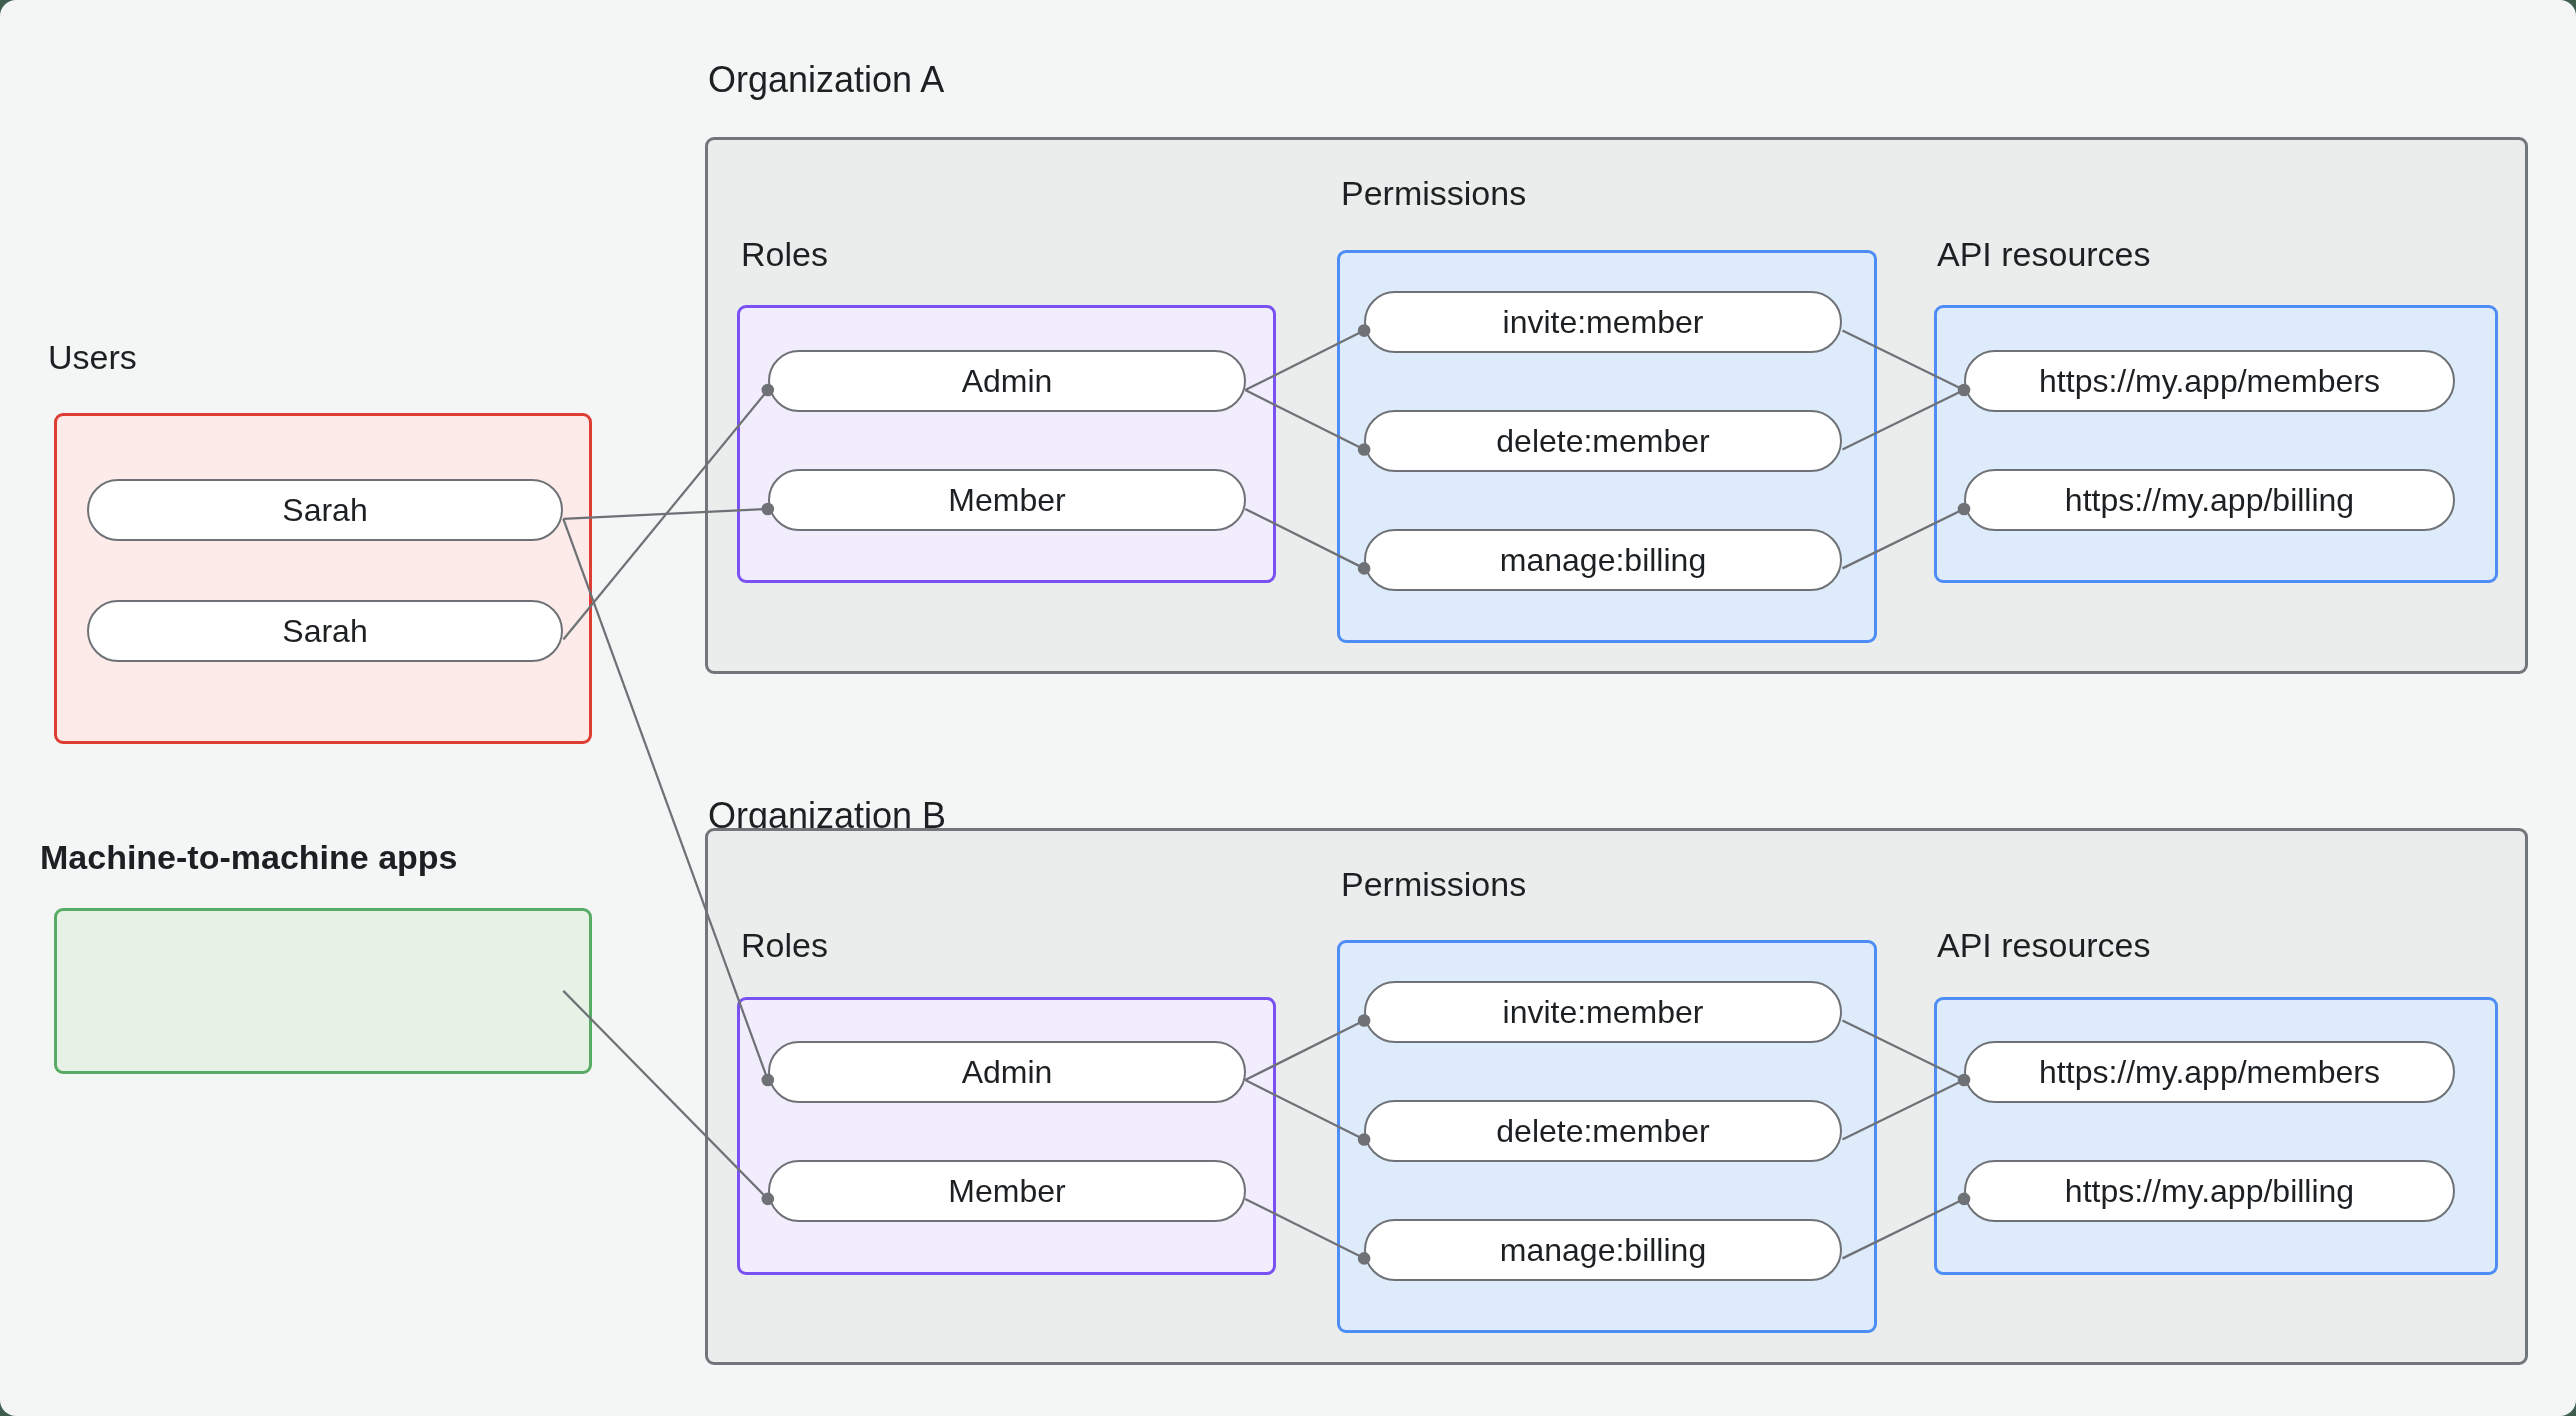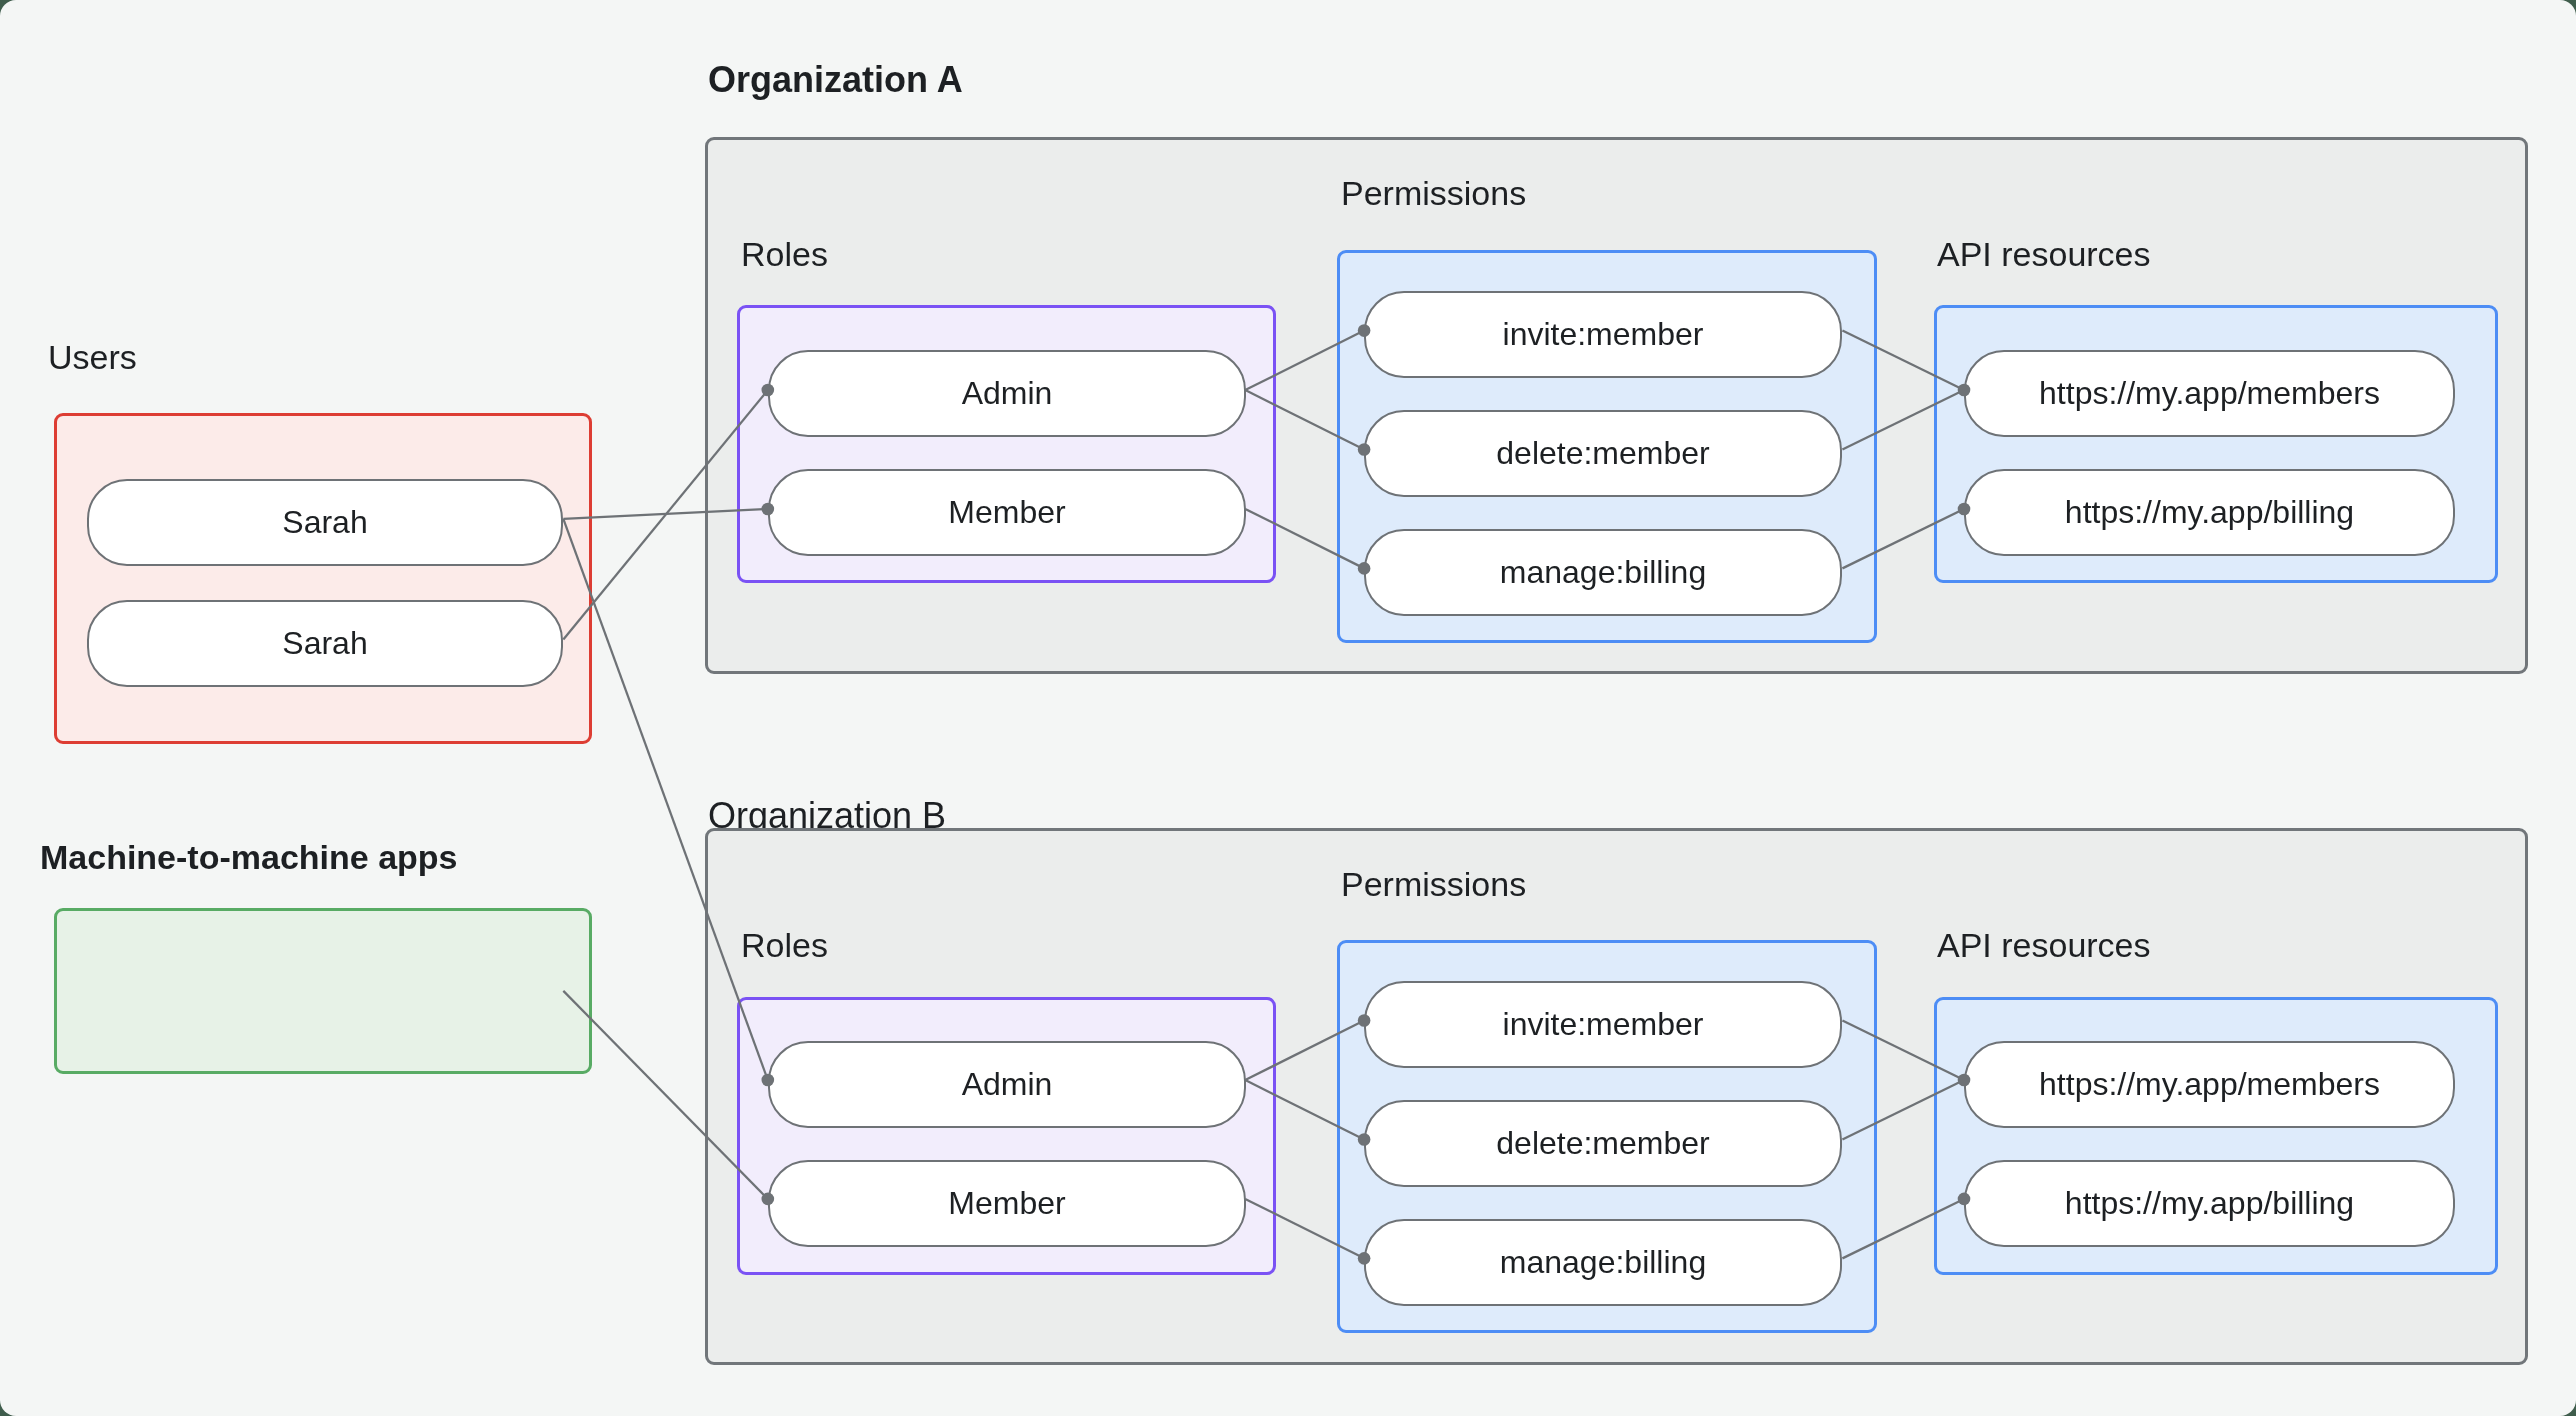--- a/index.html
+++ b/index.html
@@ -48,21 +48,21 @@
   .roles-box {
     background: #f2edfc;
     border: 3.6px solid #7a52f4;
   }
   .blue-box {
     background: #deebfb;
     border: 3.6px solid #4d8df5;
   }
   .pill {
     position: absolute;
-    height: 87px;
+    height: 62px;
     background: #ffffff;
     border: 2.7px solid #6e7276;
     border-radius: 40px;
     box-sizing: border-box;
     display: flex;
     align-items: center;
     justify-content: center;
     font-size: 32px;
     color: #1d2023;
     white-space: nowrap;
@@ -82,21 +82,21 @@
 
   <div class="section-label" style="left:48px; top:337px;">Users</div>
   <div class="section-label" style="left:40px; top:837px;font-weight:bold;">Machine-to-machine apps</div>
 
   <div class="group-box users-box" style="left:54px; top:413px; width:538px; height:331px;"></div>
   <div class="pill" style="left:87px; top:479px; width:476px;">Sarah</div>
   <div class="pill" style="left:87px; top:600px; width:476px;">Sarah</div>
 
   <div class="group-box m2m-box" style="left:54px; top:908px; width:538px; height:166px;"></div>
 
-  <div class="section-label org-title" style="left:708px; top:58px;font-weight:bold;">Organization A</div>
+  <div class="section-label org-title" style="left:708px; top:58px;">Organization A</div>
   <div class="group-box org-box" style="left:705px; top:137px; width:1823px; height:537px;"></div>
 
   <div class="section-label" style="left:741px; top:234px;">Roles</div>
   <div class="group-box roles-box" style="left:737px; top:305px; width:539px; height:278px;"></div>
   <div class="pill" style="left:768px; top:350px; width:478px;">Admin</div>
   <div class="pill" style="left:768px; top:469px; width:478px;">Member</div>
 
   <div class="section-label" style="left:1341px; top:173px;">Permissions</div>
   <div class="group-box blue-box" style="left:1337px; top:250px; width:540px; height:393px;"></div>
   <div class="pill" style="left:1364px; top:291px; width:478px;">invite:member</div>

